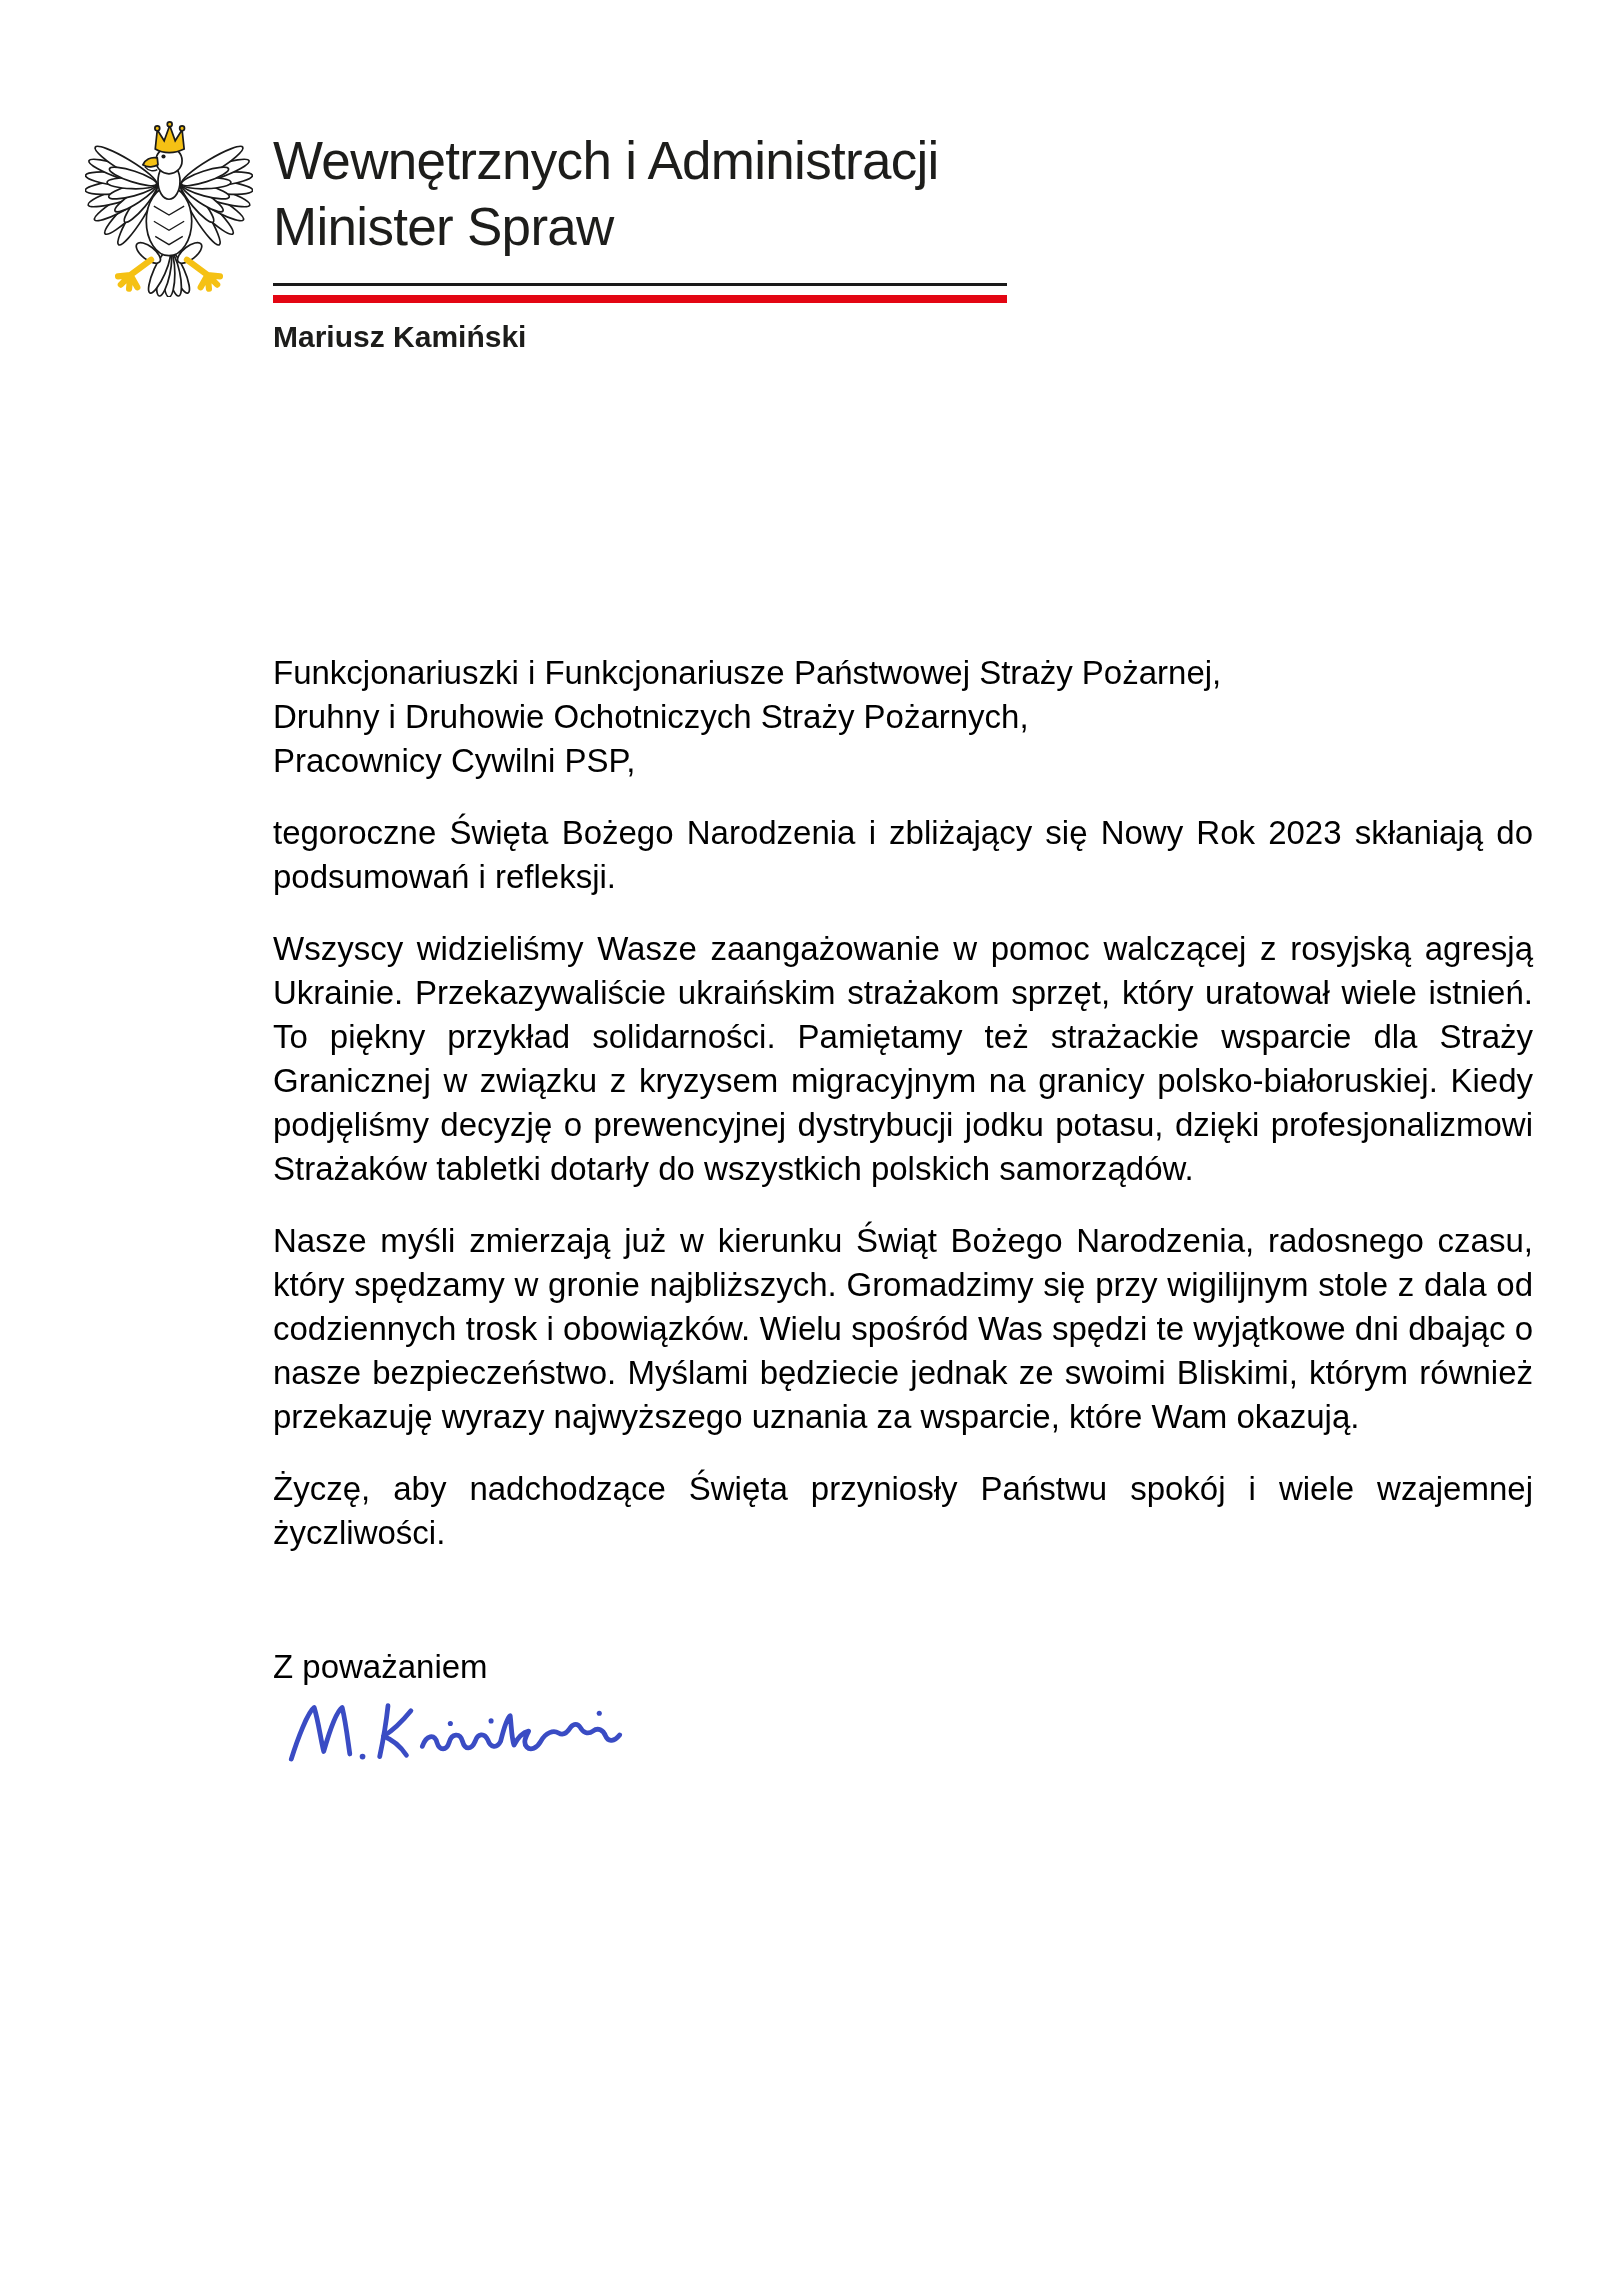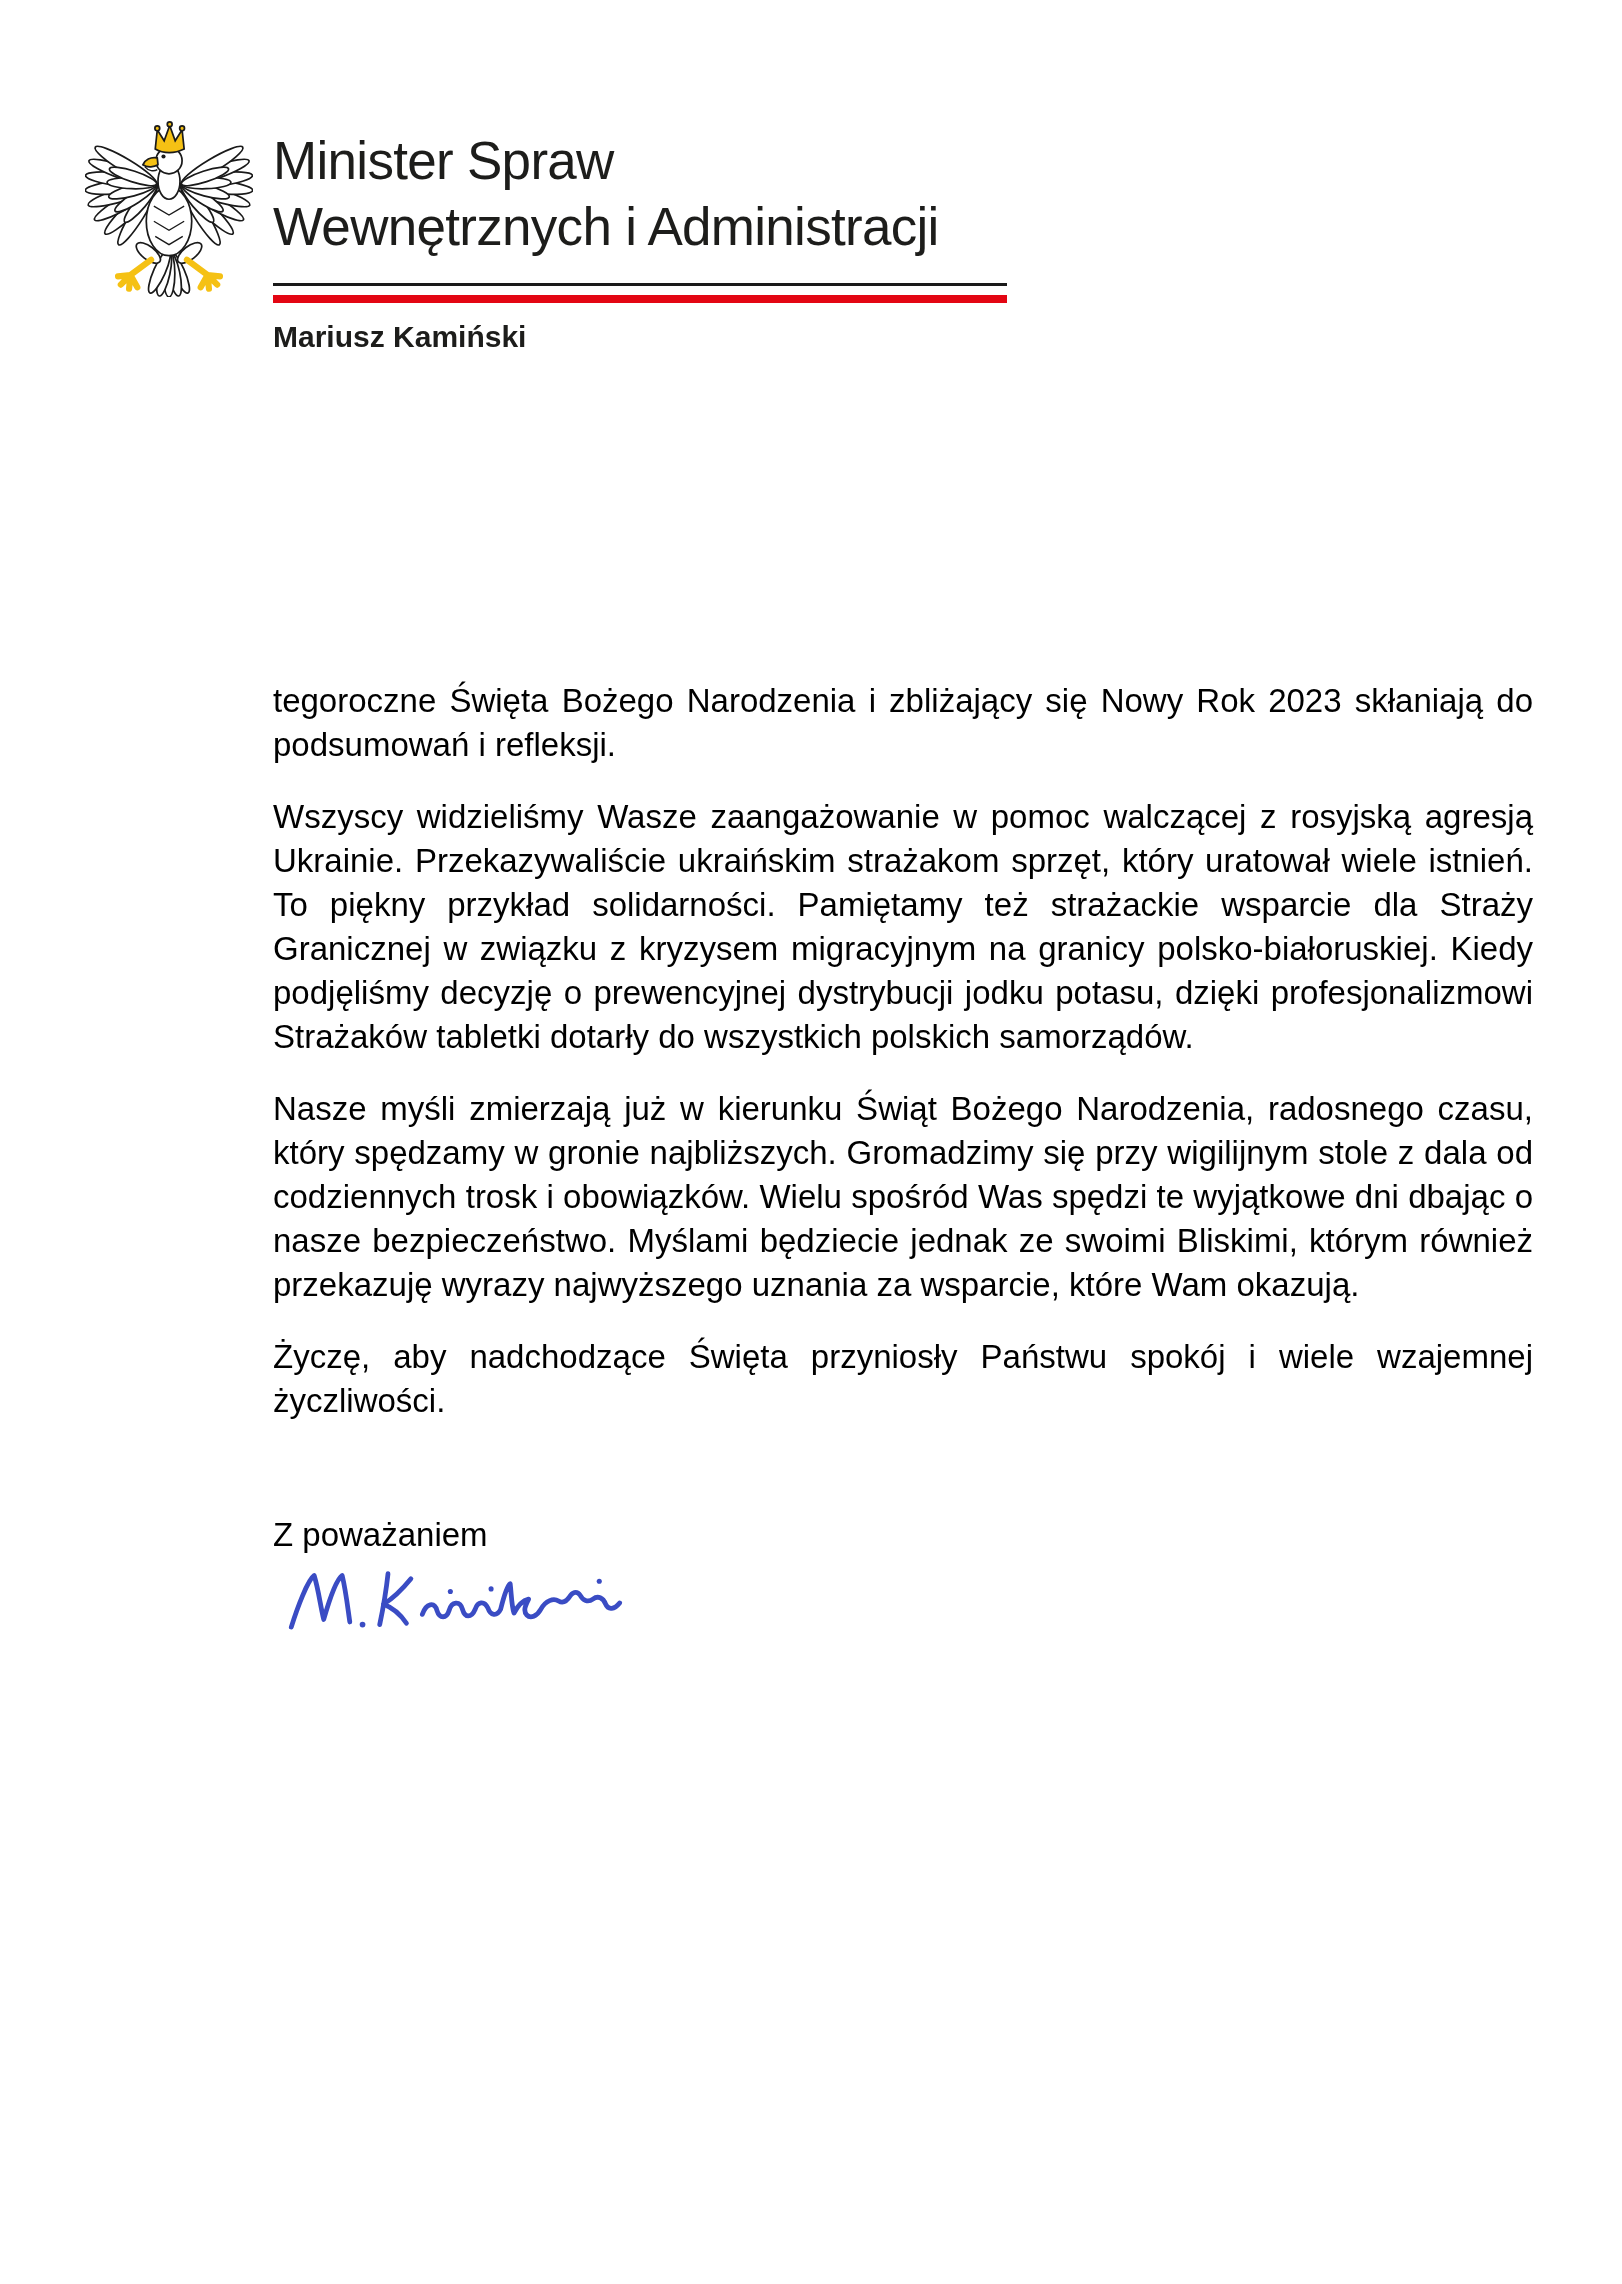--- a/index.html
+++ b/index.html
@@ -108,30 +108,35 @@
     <path class="gold" d="M103,58 C93,56 85,61 82,68 C89,73 99,71 104,68 Z"></path>
     <path class="eagle-line" d="M85,71 C90,77 98,78 103,75"></path>
 
     <path class="gold" d="M100,45 L103,17 L113,33 L121,11 L129,33 L139,17 L142,45 C128,52 112,52 100,45 Z"></path>
     <circle class="gold" cx="103" cy="15" r="3.5"></circle>
     <circle class="gold" cx="121" cy="9" r="3.5"></circle>
     <circle class="gold" cx="139" cy="15" r="3.5"></circle>
   </svg>
 
   <div class="ministry-title">
+    <div>Wewnętrznych i Administracji</div>
     <div>Minister Spraw</div>
-    <div>Wewnętrznych i Administracji</div>
   </div>
 
   <div class="rule-black"></div>
   <div class="rule-red"></div>
 
   <div class="signer">Mariusz Kamiński</div>
 
   <main class="letter-body">
+    <div class="salutation">
+      <div>Funkcjonariuszki i Funkcjonariusze Państwowej Straży Pożarnej,</div>
+      <div>Druhny i Druhowie Ochotniczych Straży Pożarnych,</div>
+      <div>Pracownicy Cywilni PSP,</div>
+    </div>
 
     <p class="para">tegoroczne Święta Bożego Narodzenia i zbliżający się Nowy Rok 2023 skłaniają do podsumowań i refleksji.</p>
     <p class="para">Wszyscy widzieliśmy Wasze zaangażowanie w pomoc walczącej z rosyjską agresją Ukrainie. Przekazywaliście ukraińskim strażakom sprzęt, który uratował wiele istnień. To piękny przykład solidarności. Pamiętamy też strażackie wsparcie dla Straży Granicznej w związku z kryzysem migracyjnym na granicy polsko-białoruskiej. Kiedy podjęliśmy decyzję o prewencyjnej dystrybucji jodku potasu, dzięki profesjonalizmowi Strażaków tabletki dotarły do wszystkich polskich samorządów.</p>
     <p class="para">Nasze myśli zmierzają już w kierunku Świąt Bożego Narodzenia, radosnego czasu, który spędzamy w gronie najbliższych. Gromadzimy się przy wigilijnym stole z dala od codziennych trosk i obowiązków. Wielu spośród Was spędzi te wyjątkowe dni dbając o nasze bezpieczeństwo. Myślami będziecie jednak ze swoimi Bliskimi, którym również przekazuję wyrazy najwyższego uznania za wsparcie, które Wam okazują.</p>
     <p class="para">Życzę, aby nadchodzące Święta przyniosły Państwu spokój i wiele wzajemnej życzliwości.</p>
 
     <div class="closing">Z poważaniem</div>
 
     <svg class="signature" viewBox="0 0 560 110" aria-hidden="true">
       <path class="sig-stroke" d="M18,96 C28,64 44,22 54,15 C61,38 64,64 69,84 C77,56 88,22 98,15 C104,40 107,68 110,88"></path>

